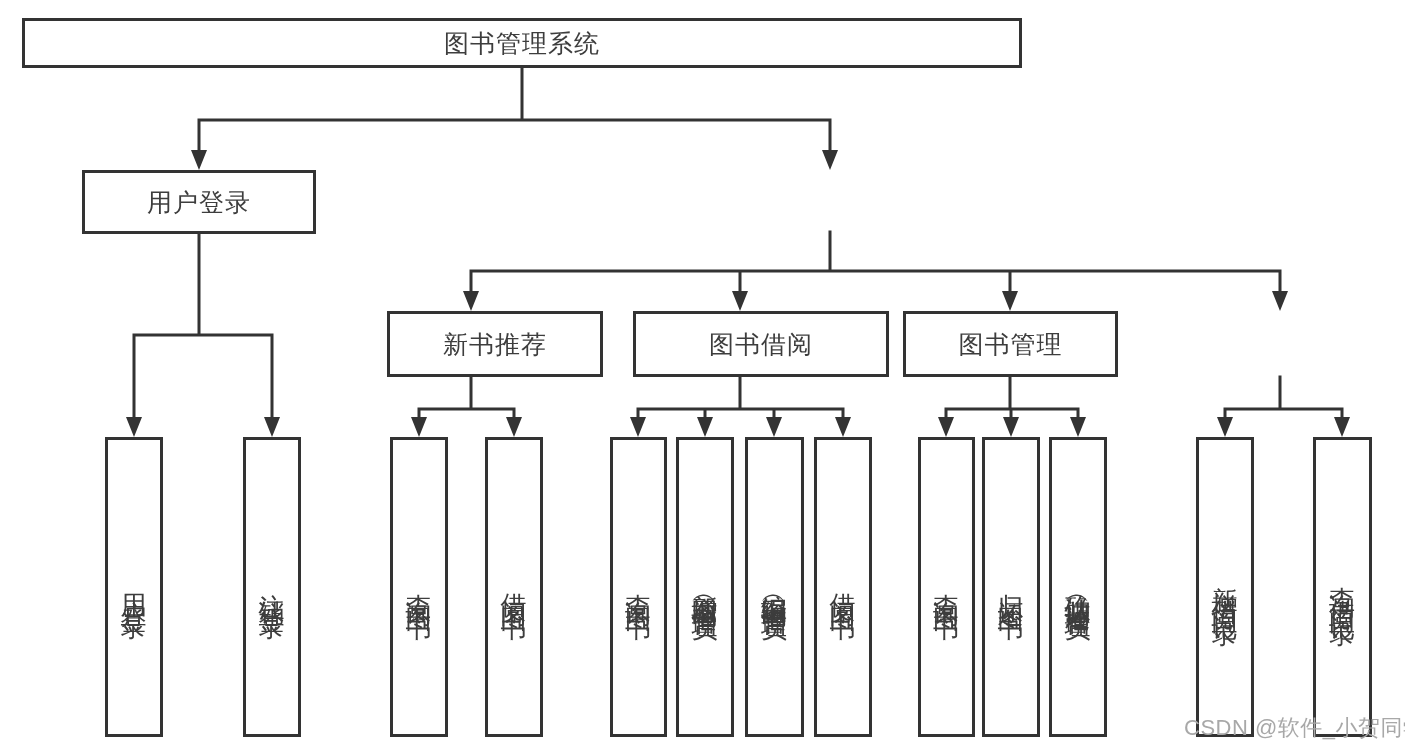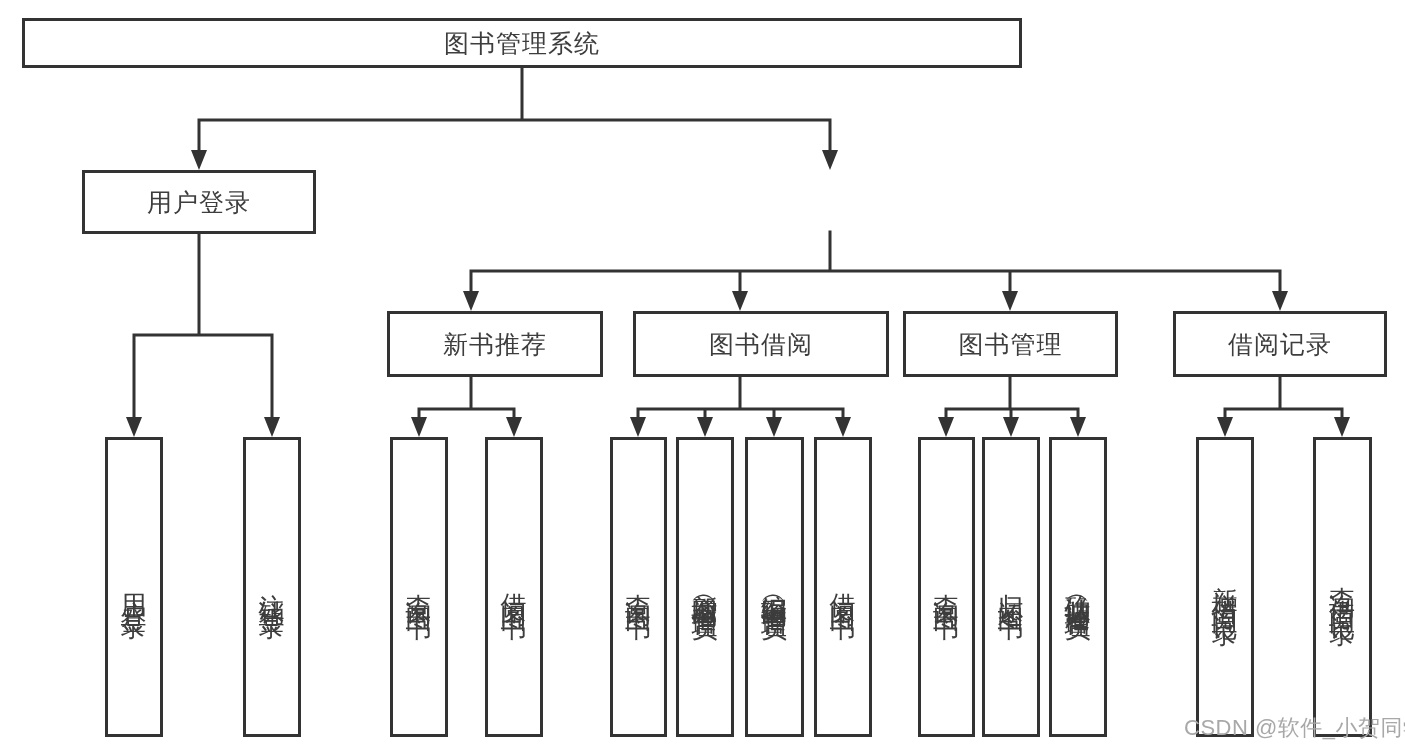--- a/index.html
+++ b/index.html
@@ -81,23 +81,20 @@
 
   <div class="box h-box" style="left:363px; top:311px; width:216px; height:66px;margin-left:24px;">
     <span>新书推荐</span>
   </div>
   <div class="box h-box" style="left:633px; top:311px; width:256px; height:66px;">
     <span>图书借阅</span>
   </div>
   <div class="box h-box" style="left:903px; top:311px; width:215px; height:66px;">
     <span>图书管理</span>
   </div>
-  <div class="box h-box" style="left:1173px; top:311px; width:214px; height:66px;">
-    <span>借阅记录</span>
-  </div>
 
   <div class="box v-box" style="left:105px; top:437px; width:58px; height:300px;">
     <span class="vtxt">用户登录</span>
   </div>
   <div class="box v-box" style="left:243px; top:437px; width:58px; height:300px;">
     <span class="vtxt">注销登录</span>
   </div>
 
   <div class="box v-box" style="left:390px; top:437px; width:58px; height:300px;">
     <span class="vtxt">查询图书</span>

